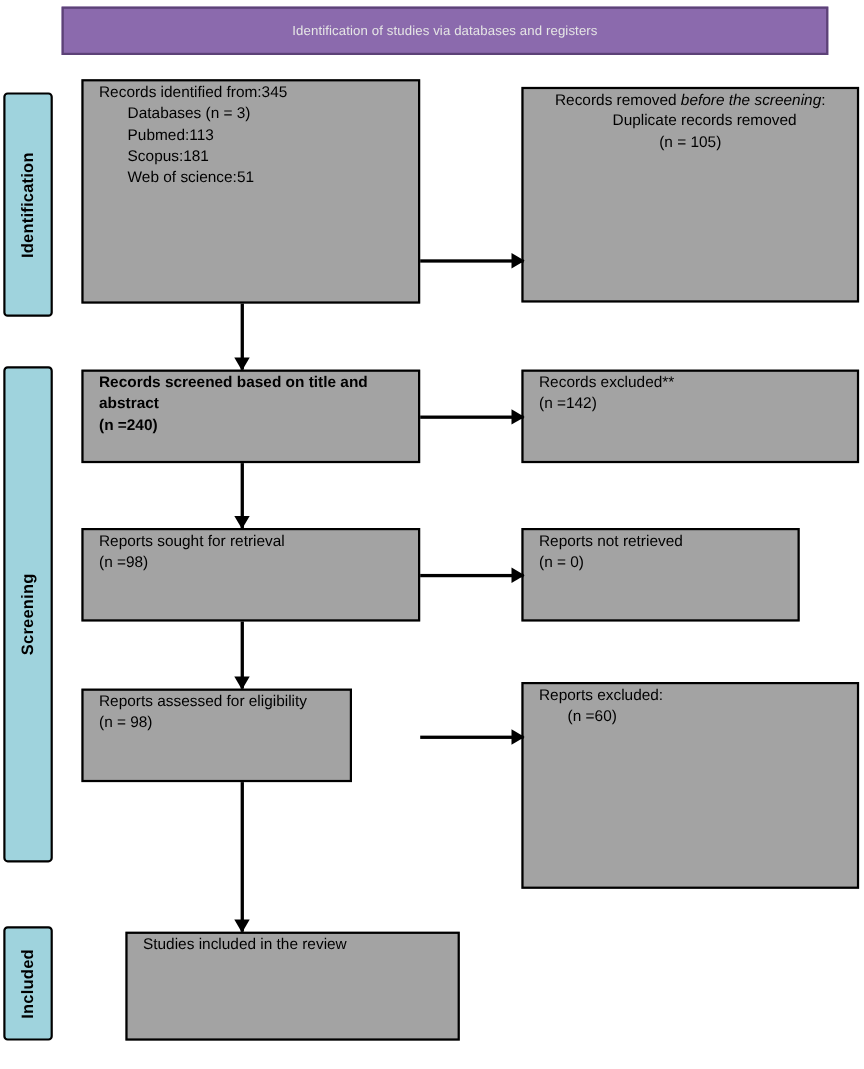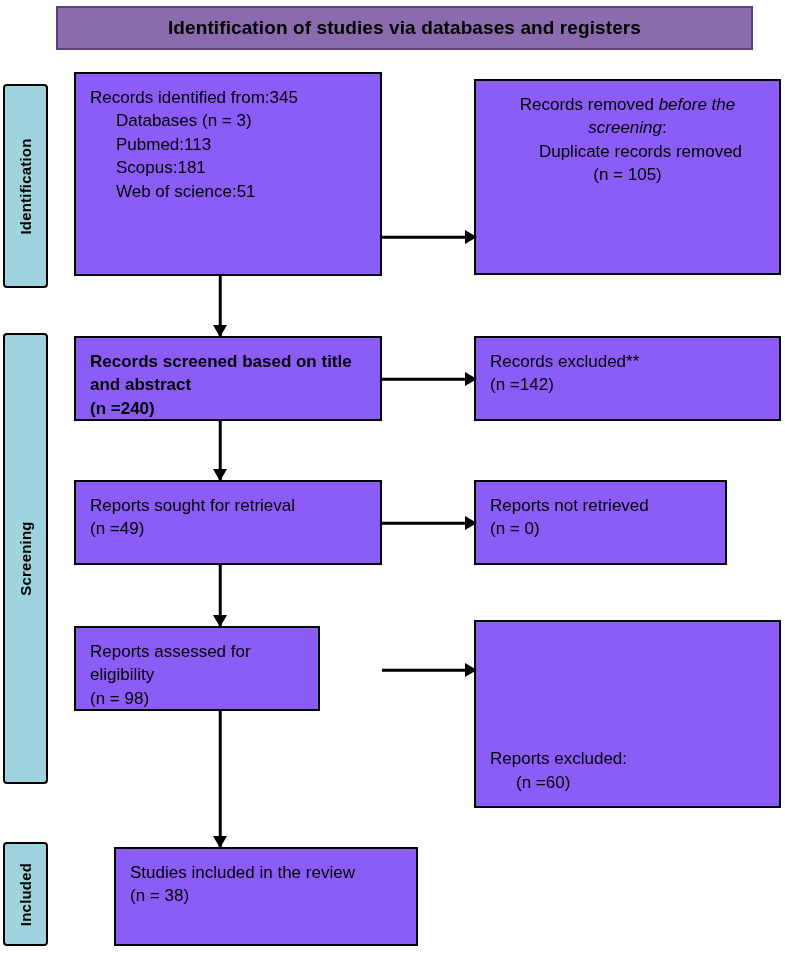--- a/index.html
+++ b/index.html
@@ -23,23 +23,23 @@
     width: 697px;
     height: 44px;
     background: #8b6aad;
     border: 2px solid #5c4277;
     box-sizing: border-box;
     display: flex;
     align-items: center;
     justify-content: center;
   }
   .header-banner .title {
-    font-size: 19px;
-    font-weight: bold;
-    color: #000000;
+    font-size: 12px;
+    font-weight: normal;
+    color: #e5e5e5;
     letter-spacing: 0.1px;
   }
 
   .side-label {
     position: absolute;
     background: #9fd3dd;
     border: 2px solid #000000;
     box-sizing: border-box;
     border-radius: 4px;
     display: flex;
@@ -53,42 +53,42 @@
     font-weight: bold;
     letter-spacing: 0.2px;
   }
 
   #side-identification { left: 3px; top: 84px; width: 45px; height: 204px; }
   #side-screening      { left: 3px; top: 333px; width: 45px; height: 451px; }
   #side-included       { left: 3px; top: 842px; width: 45px; height: 104px; }
 
   .box {
     position: absolute;
-    background: #8b5cf6;
+    background: #a3a3a3;
     border: 2.5px solid #000000;
     box-sizing: border-box;
-    padding: 12px 14px;
-    font-size: 17px;
+    padding: 0 14px;
+    font-size: 14px;
     line-height: 1.38;
   }
   .box .indent { padding-left: 26px; display: block; }
   .box em { font-style: italic; }
 
   
   #box-identified      { left: 74px;  top: 72px;  width: 308px; height: 204px; }
   #box-screened        { left: 74px;  top: 336px; width: 308px; height: 85px; font-weight: bold;  }
   #box-sought          { left: 74px;  top: 480px; width: 308px; height: 85px;  }
   #box-assessed        { left: 74px;  top: 626px; width: 246px; height: 85px;  }
   #box-included        { left: 74px;  top: 847px; width: 304px; height: 99px; margin-left: 40px;  }
 
   
   #box-removed         { left: 474px; top: 79px;  width: 307px; height: 196px; text-align: center; }
   #box-excluded        { left: 474px; top: 336px; width: 307px; height: 85px;  }
   #box-notretrieved    { left: 474px; top: 480px; width: 253px; height: 85px;  }
-  #box-reportsexcluded { left: 474px; top: 620px; width: 307px; height: 188px; display:flex; align-items:flex-end; }
+  #box-reportsexcluded { left: 474px; top: 620px; width: 307px; height: 188px; display:flex; align-items:flex-start; }
   #box-reportsexcluded .inner { width: 100%; }
 
   
   .arrow-h, .arrow-v {
     position: absolute;
   }
   .arrow-h .line {
     position: absolute;
     left: 0; top: 50%;
     height: 2.5px;
@@ -168,41 +168,40 @@
   <div>Records screened based on title and abstract</div>
   <div>(n =240)</div>
 </div>
 <div class="box" id="box-excluded">
   <div>Records excluded**</div>
   <div>(n =142)</div>
 </div>
 
 <div class="box" id="box-sought">
   <div>Reports sought for retrieval</div>
-  <div>(n =49)</div>
+  <div>(n =98)</div>
 </div>
 <div class="box" id="box-notretrieved">
   <div>Reports not retrieved</div>
   <div>(n = 0)</div>
 </div>
 
 <div class="box" id="box-assessed">
   <div>Reports assessed for eligibility</div>
   <div>(n = 98)</div>
 </div>
 <div class="box" id="box-reportsexcluded">
   <div class="inner">
     <div>Reports excluded:</div>
     <span class="indent">(n =60)</span>
   </div>
 </div>
 
 <div class="box" id="box-included">
   <div>Studies included in the review</div>
-  <div>(n = 38)</div>
 </div>
 
 <div class="arrow-h" id="arrow-h-1">
     <span class="line"></span>
     <span class="head"></span>
   </div>
 <div class="arrow-h" id="arrow-h-2">
     <span class="line"></span>
     <span class="head"></span>
   </div>

